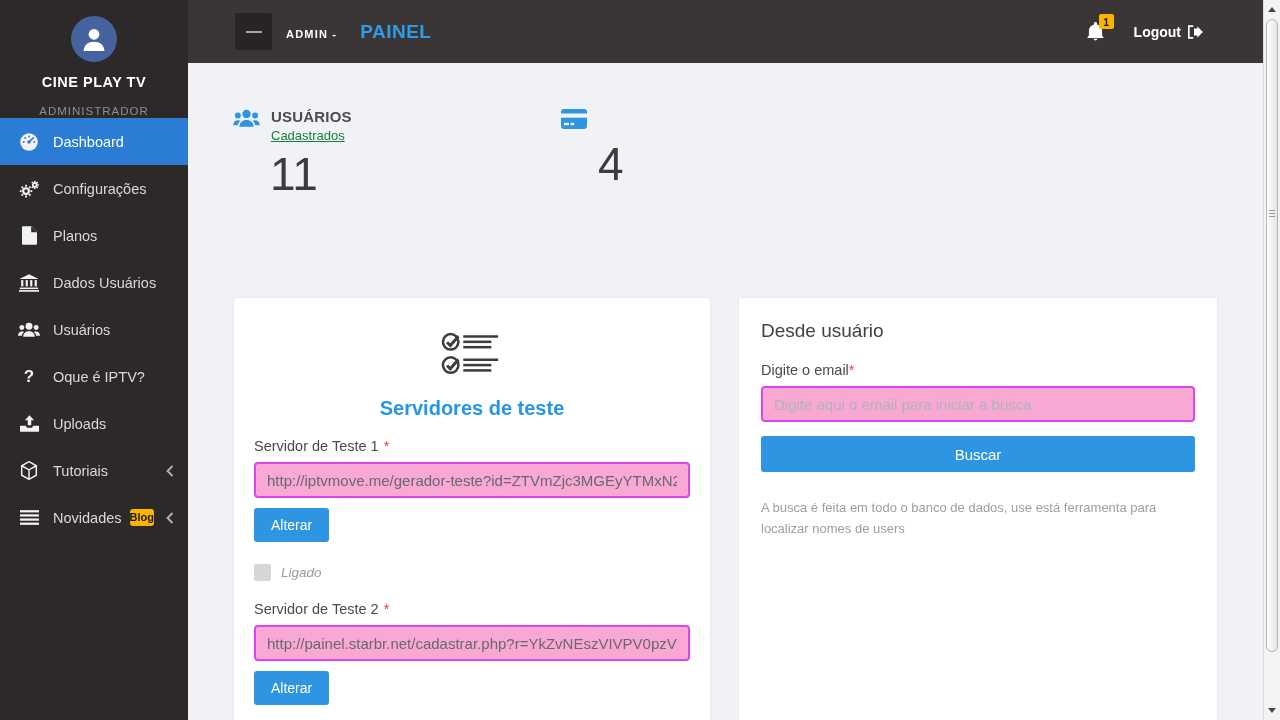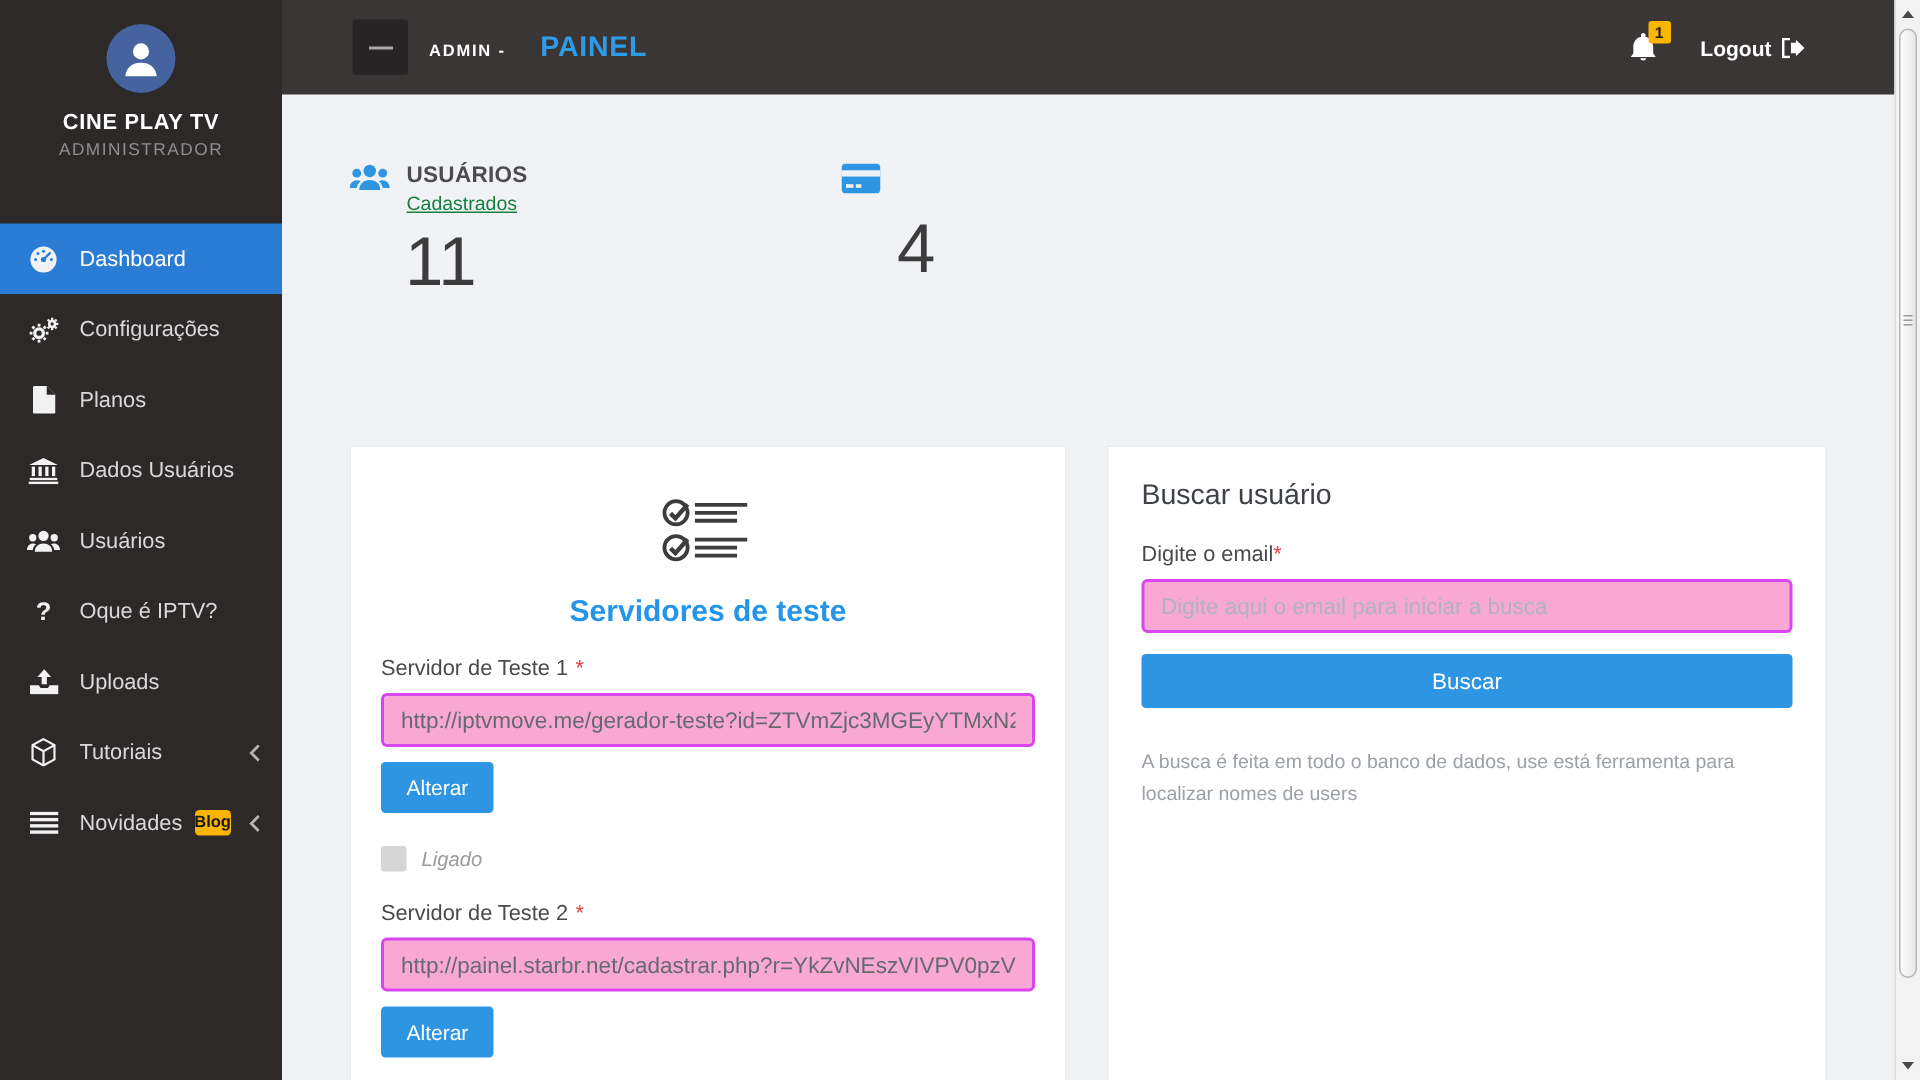--- a/index.html
+++ b/index.html
@@ -6,25 +6,25 @@
     --sidebar:#2d2929; --navbar:#3a3636; --btn-dark:#282425;
     --accent:#2e95e2; --active:#2a7cd4; --yellow:#fbb400; --bg:#f0f2f6;
     --text-dark:#454a4e; --text-gray:#9aa0a6;
   }
   *{box-sizing:border-box;margin:0;padding:0;}
   html,body{width:1280px;height:720px;overflow:hidden;}
   body{font-family:"Liberation Sans","DejaVu Sans",sans-serif;background:var(--bg);position:relative;}
 
   
   .sidebar{position:absolute;left:0;top:0;bottom:0;width:188px;background:var(--sidebar);z-index:3;}
-  .profile{padding-top:16px;text-align:center;height:149px;}
+  .profile{padding-top:16px;text-align:center;height:118px;}
   .avatar{width:46px;height:46px;border-radius:50%;background:#45639f;margin:0 auto;display:flex;align-items:center;justify-content:center;}
   .avatar svg{width:30px;height:30px;}
   .profile-name{margin-top:12px;color:#fff;font-size:14.5px;font-weight:700;letter-spacing:.5px;}
-  .profile-role{margin-top:4px;color:#8f8f8f;font-size:11.5px;letter-spacing:1px;}
+  .profile-role{margin-top:15px;color:#8f8f8f;font-size:11.5px;letter-spacing:1px;}
   .menu{display:block;}
   .nav-item{display:flex;align-items:center;height:47px;padding:0 14px 0 16px;color:#d9d9d9;font-size:14.5px;cursor:pointer;text-decoration:none;}
   .nav-item.active{background:var(--active);color:#fff;}
   .nav-icon{width:26px;display:flex;justify-content:center;margin-right:11px;color:#f2f2f2;flex:none;}
   .nav-icon svg{display:block;}
   .nav-label{white-space:nowrap;}
   .nav-badge{margin-left:8px;background:var(--yellow);color:#181818;font-size:11px;font-weight:700;padding:2px 0;border-radius:3px;line-height:1.2;}
   .nav-chevron{margin-left:auto;color:#b5b5b5;display:flex;}
   .q-glyph{font-weight:800;font-size:17px;color:#f2f2f2;line-height:1;}
 
@@ -326,21 +326,21 @@
       </div>
 
       <div class="field-label second">
         <span>Servidor de Teste 2</span><span class="req req-gap">*</span>
       </div>
       <input class="text-input" type="text" value="http://painel.starbr.net/cadastrar.php?r=YkZvNEszVIVPV0pzVn" style="">
       <button class="btn btn-alterar">Alterar</button>
     </section>
 
     <section class="card card-search">
-      <h2 class="search-title">Buscar usuário</h2>
+      <h2 class="search-title">Desde usuário</h2>
       <div class="search-label">
         <span>Digite o email</span><span class="req">*</span>
       </div>
       <input class="text-input" type="text" placeholder="Digite aqui o email para iniciar a busca" style="">
       <button class="btn btn-buscar">Buscar</button>
       <p class="helper">A busca é feita em todo o banco de dados, use está ferramenta para localizar nomes de users</p>
     </section>
   </div>
 </main>
 

